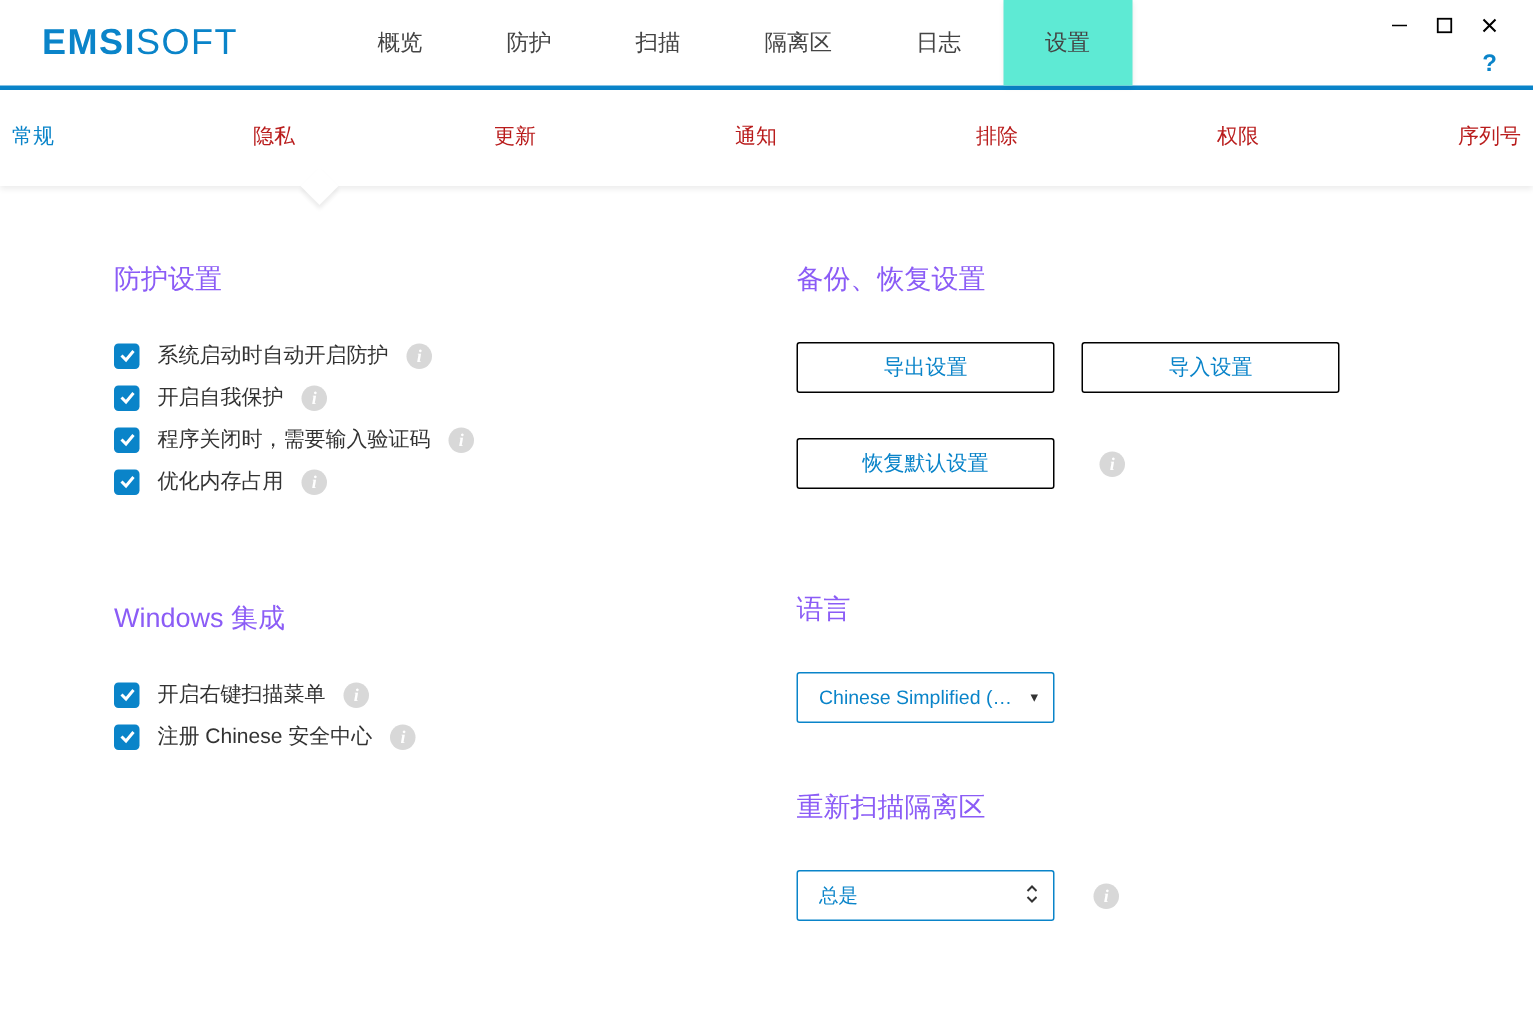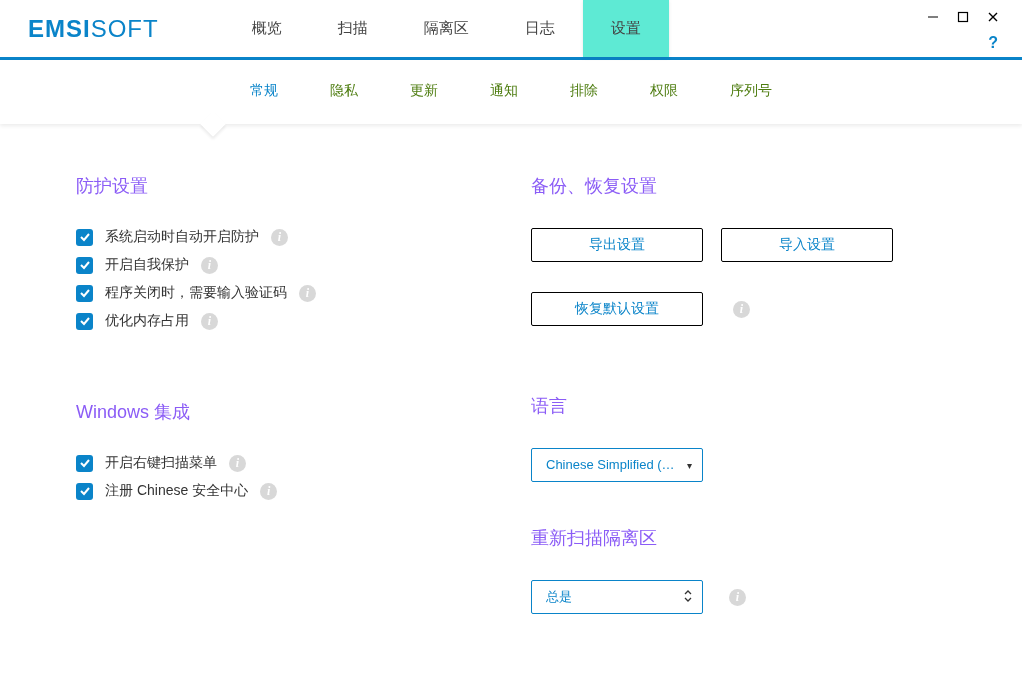--- a/index.html
+++ b/index.html
@@ -76,27 +76,27 @@
     
     
     .subnav-wrap {
       background: #fff;
       box-shadow: 0 2px 4px rgba(0,0,0,.08);
       position: relative;
       z-index: 1;
     }
     .subnav {
       display: flex;
-      justify-content: center;
+      justify-content: space-between;
       gap: 36px;
       padding: 18px 0 20px;
     }
     .subnav-item {
       font-size: 14px;
-      color: #4d7c0f;
+      color: #b91c1c;
       cursor: pointer;
       padding: 4px 8px;
     }
     .subnav-item.active {
       color: #0a84c9;
     }
     .subnav-pointer {
       position: absolute;
       left: 204px;
       bottom: -9px;
@@ -230,20 +230,23 @@
 </div>
 <div class="help-icon">?</div>
 
 <div class="topnav">
   <div class="logo">
     <span class="bold">EMSI</span><span>SOFT</span>
   </div>
   <div class="topnav-items">
     <div class="topnav-item">
         <span>概览</span>
+      </div>
+    <div class="topnav-item">
+        <span>防护</span>
       </div>
     <div class="topnav-item">
         <span>扫描</span>
       </div>
     <div class="topnav-item">
         <span>隔离区</span>
       </div>
     <div class="topnav-item">
         <span>日志</span>
       </div>

